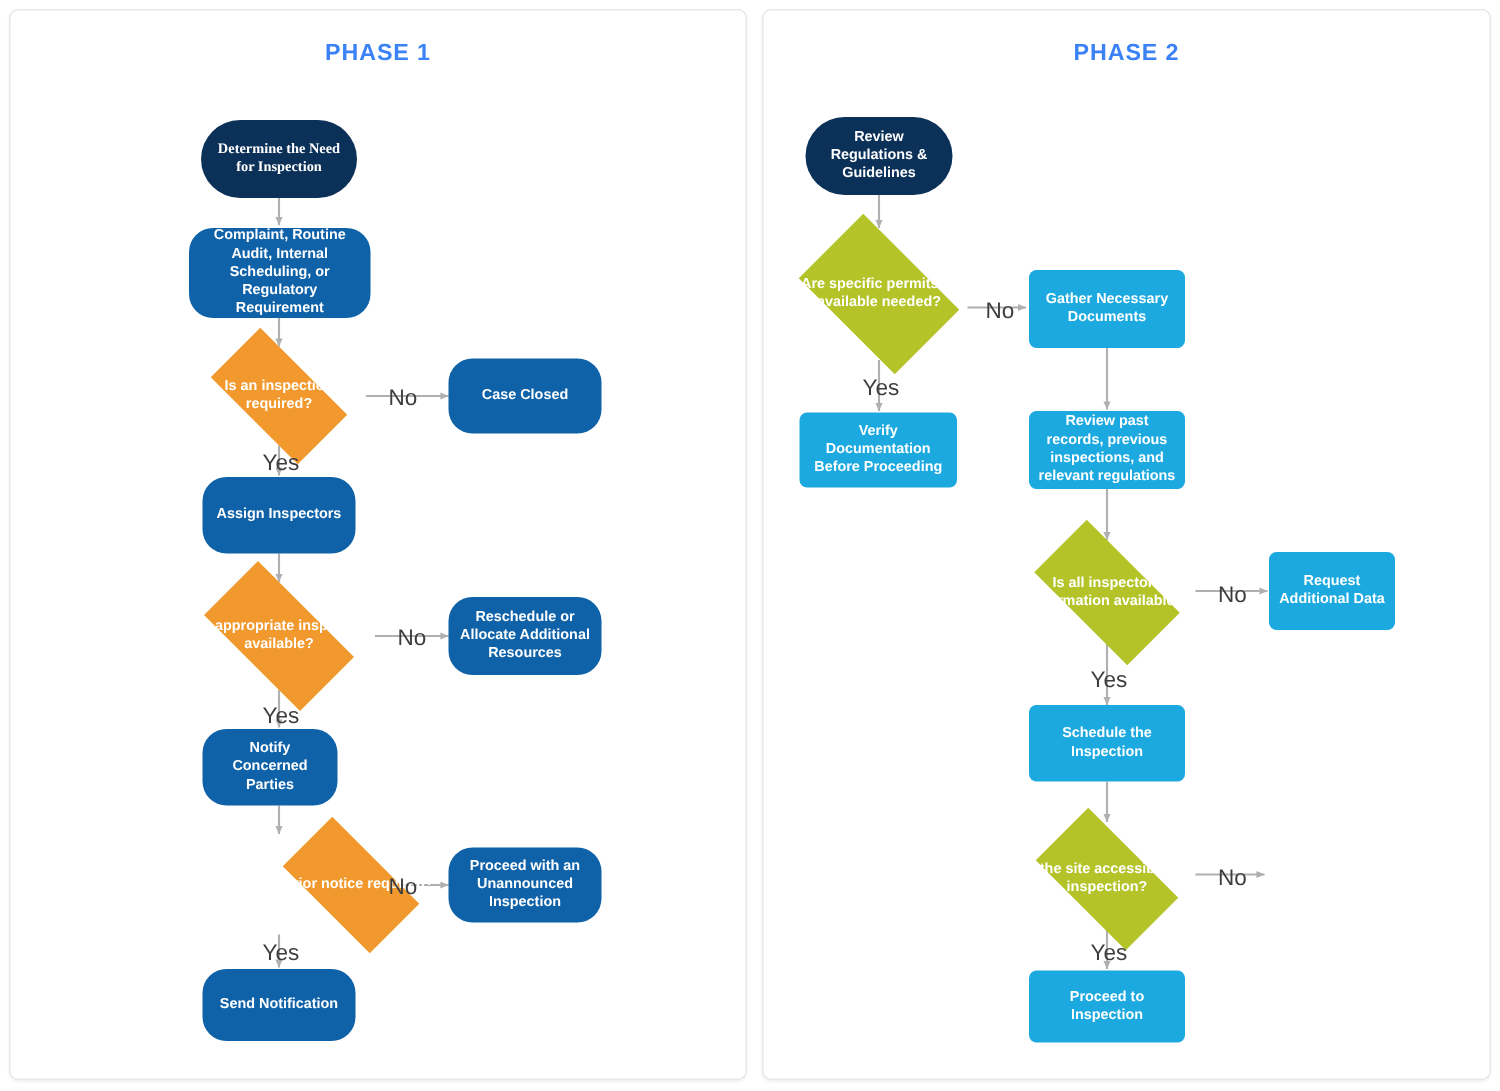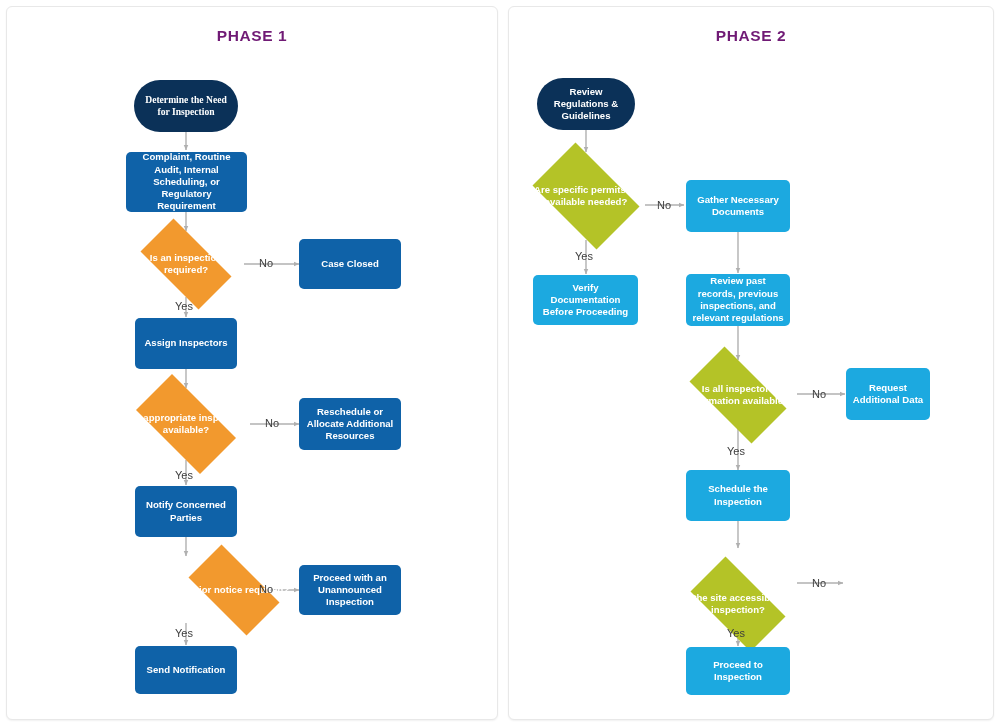--- a/index.html
+++ b/index.html
@@ -32,21 +32,21 @@
   #panel-phase1 { left: 6px;  width: 492px; }
   #panel-phase2 { left: 508px; width: 486px; }
 
   .phase-title {
     position: absolute;
     top: 20px;
     width: 100%;
     text-align: center;
     font-size: 15.5px;
     font-weight: bold;
-    color: #701a75;
+    color: #3b82f6;
     letter-spacing: 0.6px;
   }
 
   .svg-layer {
     position: absolute;
     left: 0; top: 0;
     width: 1000px; height: 727px;
     pointer-events: none;
   }
 
@@ -65,21 +65,21 @@
   }
   .node span { display: block; width: 100%; }
 
   .node.terminator {
     background: #0b3158;
     border-radius: 26px;
     font-weight: bold;
   }
   .node.process-dark {
     background: #0f62a8;
-    border-radius: 5px;
+    border-radius: 16px;
     font-weight: bold;
   }
   .node.process-light {
     background: #1ca9e0;
     border-radius: 5px;
     font-weight: bold;
   }
 
   
   .node.decision {
@@ -109,21 +109,21 @@
     justify-content: center;
     text-align: center;
     font-weight: bold;
     color: #ffffff;
     font-size: 9.6px;
     line-height: 12.3px;
   }
 
   .edge-label {
     position: absolute;
-    font-size: 11px;
+    font-size: 15px;
     color: #3d3d3d;
     font-family: "Liberation Sans", sans-serif;
     white-space: nowrap;
   }
 </style>
 </head>
 <body>
 
 <div id="stage">
 
@@ -193,21 +193,21 @@
     <div class="dia" style="left:0; top:0; width:100%; height:100%; position:absolute;">
       <div class="dia-shape"></div>
       <div class="dia-label">Are appropriate inspectors available?</div>
     </div>
   </div>
 
   <div class="node process-dark" style="left:299px; top:398px; width:102px; height:52px;">
     <span>Reschedule or Allocate Additional Resources</span>
   </div>
 
-  <div class="node process-dark" style="left:135px; top:486px; width:102px; height:51px;">
+  <div class="node process-dark" style="left:135px; top:486px; width:90px; height:51px;">
     <span>Notify Concerned Parties</span>
   </div>
 
   <div class="node decision orange" style="left:128px; top:557px; width:116px; height:66px;">
     <div class="dia" style="left:0; top:0; width:100%; height:100%; position:absolute;margin-left:48px;">
       <div class="dia-shape"></div>
       <div class="dia-label">Is prior notice required?</div>
     </div>
   </div>
 
@@ -257,21 +257,21 @@
   </div>
 
   <div class="node process-light" style="left:846px; top:368px; width:84px; height:52px;">
     <span>Request Additional Data</span>
   </div>
 
   <div class="node process-light" style="left:686px; top:470px; width:104px; height:51px;">
     <span>Schedule the Inspection</span>
   </div>
 
-  <div class="node decision olive" style="left:678px; top:569px; width:120px; height:70px;">
+  <div class="node decision olive" style="left:678px; top:551px; width:120px; height:70px;">
     <div class="dia" style="left:0; top:0; width:100%; height:100%; position:absolute;">
       <div class="dia-shape"></div>
       <div class="dia-label">Is the site accessible for inspection?</div>
     </div>
   </div>
 
 
   <div class="node process-light" style="left:686px; top:647px; width:104px; height:48px;">
     <span>Proceed to Inspection</span>
   </div>

